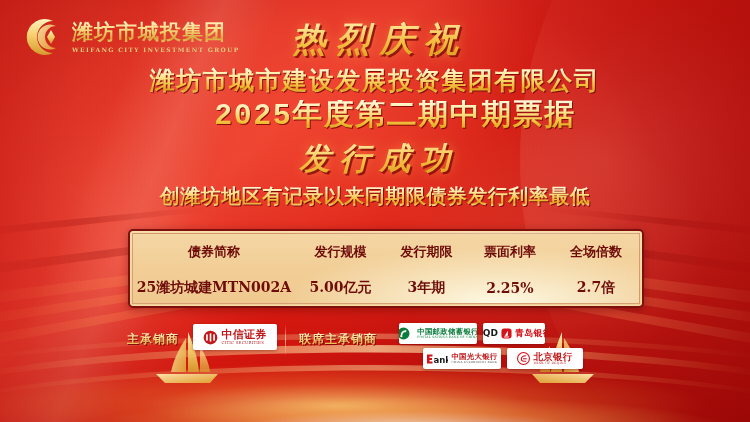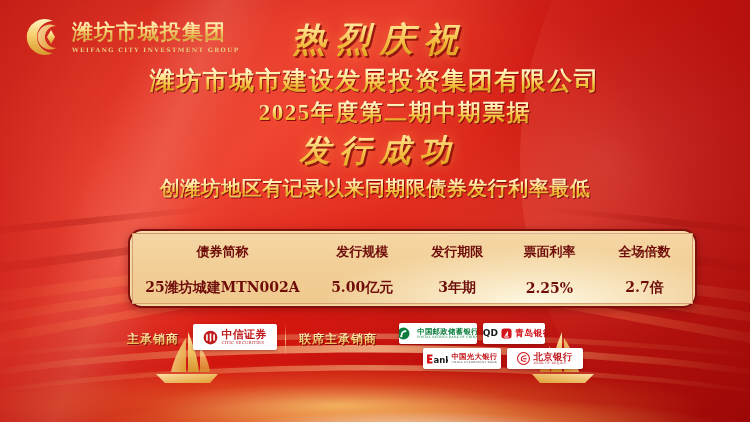--- a/index.html
+++ b/index.html
@@ -71,22 +71,22 @@
     padding-left:10px;
   }
   .t-company{
     margin-top:11px;font-size:25px;line-height:1.12;font-weight:bold;letter-spacing:1.5px;
     font-family:"DejaVu Sans","Liberation Sans",sans-serif;
     background:linear-gradient(180deg,#fffbe0 0%,#ffe89a 32%,#f5c441 62%,#e0a51f 82%,#ffe6a4 100%);
     -webkit-background-clip:text;background-clip:text;color:transparent;
     filter:drop-shadow(1.5px 1.5px 0 rgba(118,5,5,.85));
   }
   .t-issue{
-    margin-top:5px;font-size:23px;line-height:1.12;font-weight:bold;letter-spacing:1.5px;
-    font-family:Liberation Serif, serif;
+    margin-top:5px;font-size:30px;line-height:1.12;font-weight:bold;letter-spacing:1.5px;
+    font-family:Liberation Mono, monospace;
     background:linear-gradient(180deg,#fffbe0 0%,#ffe89a 32%,#f5c441 62%,#e0a51f 82%,#ffe6a4 100%);
     -webkit-background-clip:text;background-clip:text;color:transparent;
     filter:drop-shadow(1.5px 1.5px 0 rgba(118,5,5,.85));
     padding-left:40px;
   }
   .t-success{
     margin-top:9px;font-size:31px;line-height:1;font-weight:bold;letter-spacing:9px;
     font-family:"DejaVu Serif","Liberation Serif",serif;font-style:italic;
     background:linear-gradient(178deg,#fff8cf 0%,#ffe08a 30%,#f3bc3f 58%,#e2a423 78%,#ffdf92 100%);
     -webkit-background-clip:text;background-clip:text;color:transparent;
@@ -97,22 +97,22 @@
   .t-record{
     margin-top:12px;font-size:20px;line-height:1;font-weight:bold;letter-spacing:.5px;
     font-family:"DejaVu Sans","Liberation Sans",sans-serif;
     background:linear-gradient(180deg,#fff9dd 0%,#ffe596 34%,#f4c244 64%,#dfa420 84%,#ffe4a0 100%);
     -webkit-background-clip:text;background-clip:text;color:transparent;
     filter:drop-shadow(1.5px 1.5px 0 rgba(118,5,5,.85));
   }
 
   
   .tablewrap{
-    position:absolute;left:128px;top:229px;width:569px;height:79px;
-    border:2px solid #7d0f0c;border-radius:14px;
+    position:absolute;left:128px;top:229px;width:516px;height:79px;
+    border:2px solid #7d0f0c;border-radius:5px;
     background:linear-gradient(180deg,#f6dcae 0%,#f0d09a 100%);
     box-shadow:0 0 0 1px rgba(255,226,170,.55) inset, 0 2px 8px rgba(60,0,0,.35);
     padding:2px;box-sizing:border-box;
   }
   .tableinner{
     width:100%;height:100%;box-sizing:border-box;
     border:1px solid rgba(160,60,30,.35);
     background:
       radial-gradient(ellipse 300px 80px at 72% 100%, rgba(255,252,232,.95) 0%, rgba(255,244,205,0) 72%),
       linear-gradient(180deg,#f4d6a4 0%,#f2cf97 45%,#efc98e 100%);

